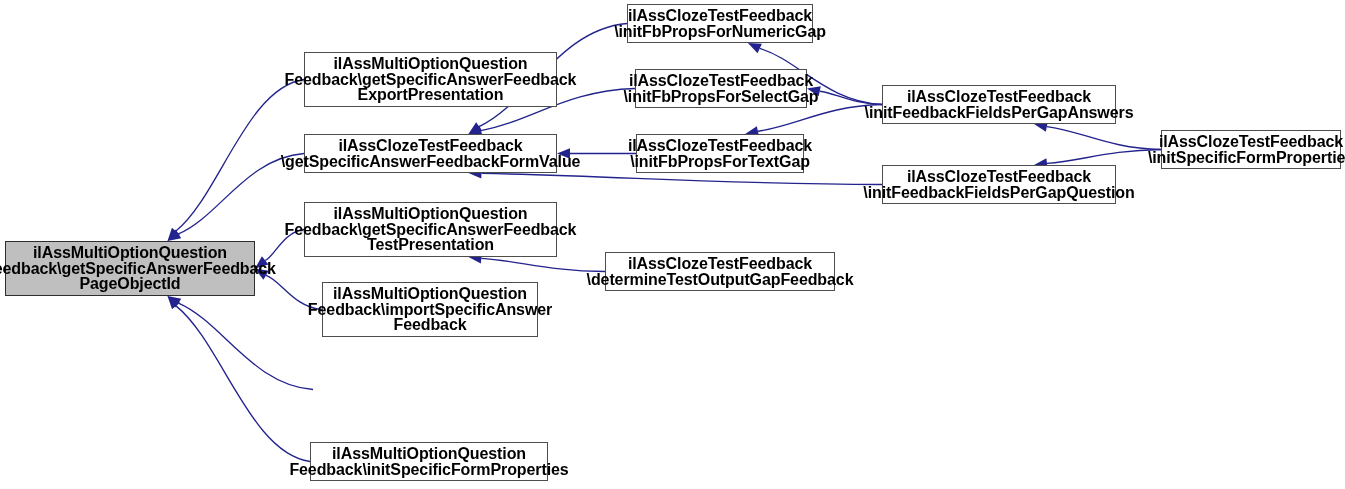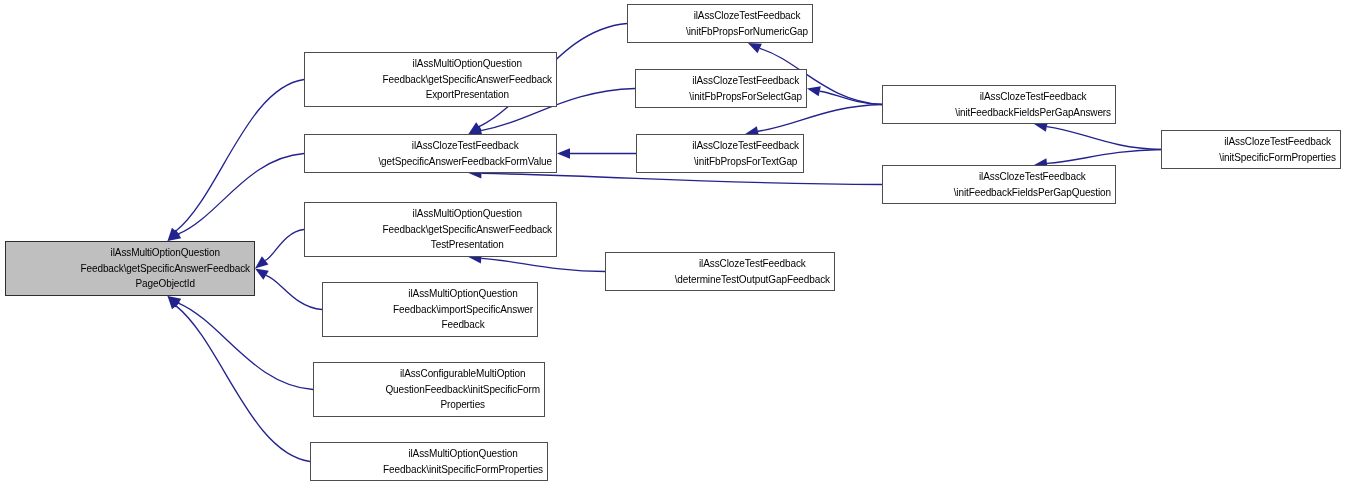--- a/index.html
+++ b/index.html
@@ -22,28 +22,29 @@
     width: 1345px;
     height: 489px;
   }
   .node {
     position: absolute;
     box-sizing: border-box;
     border: 1px solid #4d4d4d;
     background: #ffffff;
     display: flex;
     align-items: center;
-    justify-content: flex-end;
+    justify-content: center;
     text-align: center;
-    font-size: 10px;
+    font-size: 16px;
     line-height: 15.4px;
     color: #000000;
     white-space: pre-line;
     letter-spacing: -0.1px;
     z-index: 2;
+    font-weight: bold;
   }
   .node.highlight {
     background: #bfbfbf;
     border-color: #2e2e2e;
   }
   .node .node-label {
     display: block;
     padding: 0 4px;
   }
 </style>
@@ -92,23 +93,20 @@
 Feedback\getSpecificAnswerFeedback
 ExportPresentation</span></div>
     <div class="node" style="left: 304px; top: 134px; width: 253px; height: 39px;"><span class="node-label">ilAssClozeTestFeedback
 \getSpecificAnswerFeedbackFormValue</span></div>
     <div class="node" style="left: 304px; top: 202px; width: 253px; height: 55px;"><span class="node-label">ilAssMultiOptionQuestion
 Feedback\getSpecificAnswerFeedback
 TestPresentation</span></div>
     <div class="node" style="left: 322px; top: 282px; width: 216px; height: 55px;"><span class="node-label">ilAssMultiOptionQuestion
 Feedback\importSpecificAnswer
 Feedback</span></div>
-    <div class="node" style="left: 313px; top: 362px; width: 232px; height: 55px;"><span class="node-label">ilAssConfigurableMultiOption
-QuestionFeedback\initSpecificForm
-Properties</span></div>
     <div class="node" style="left: 310px; top: 442px; width: 238px; height: 39px;"><span class="node-label">ilAssMultiOptionQuestion
 Feedback\initSpecificFormProperties</span></div>
     <div class="node" style="left: 627px; top: 4px; width: 186px; height: 39px;"><span class="node-label">ilAssClozeTestFeedback
 \initFbPropsForNumericGap</span></div>
     <div class="node" style="left: 635px; top: 69px; width: 172px; height: 39px;"><span class="node-label">ilAssClozeTestFeedback
 \initFbPropsForSelectGap</span></div>
     <div class="node" style="left: 636px; top: 134px; width: 168px; height: 39px;"><span class="node-label">ilAssClozeTestFeedback
 \initFbPropsForTextGap</span></div>
     <div class="node" style="left: 605px; top: 252px; width: 230px; height: 39px;"><span class="node-label">ilAssClozeTestFeedback
 \determineTestOutputGapFeedback</span></div>

